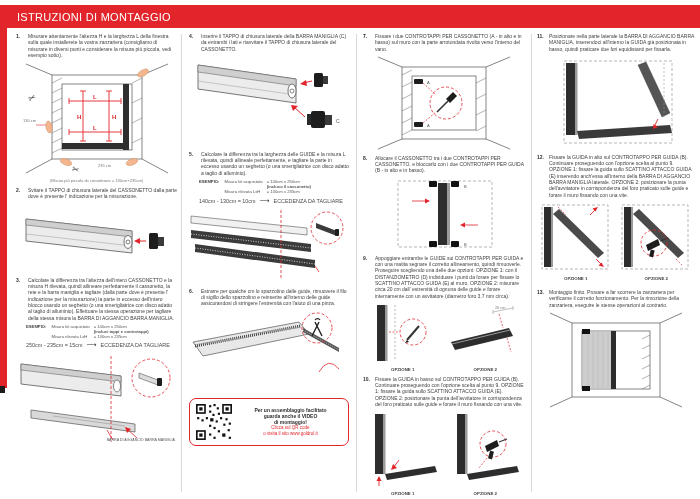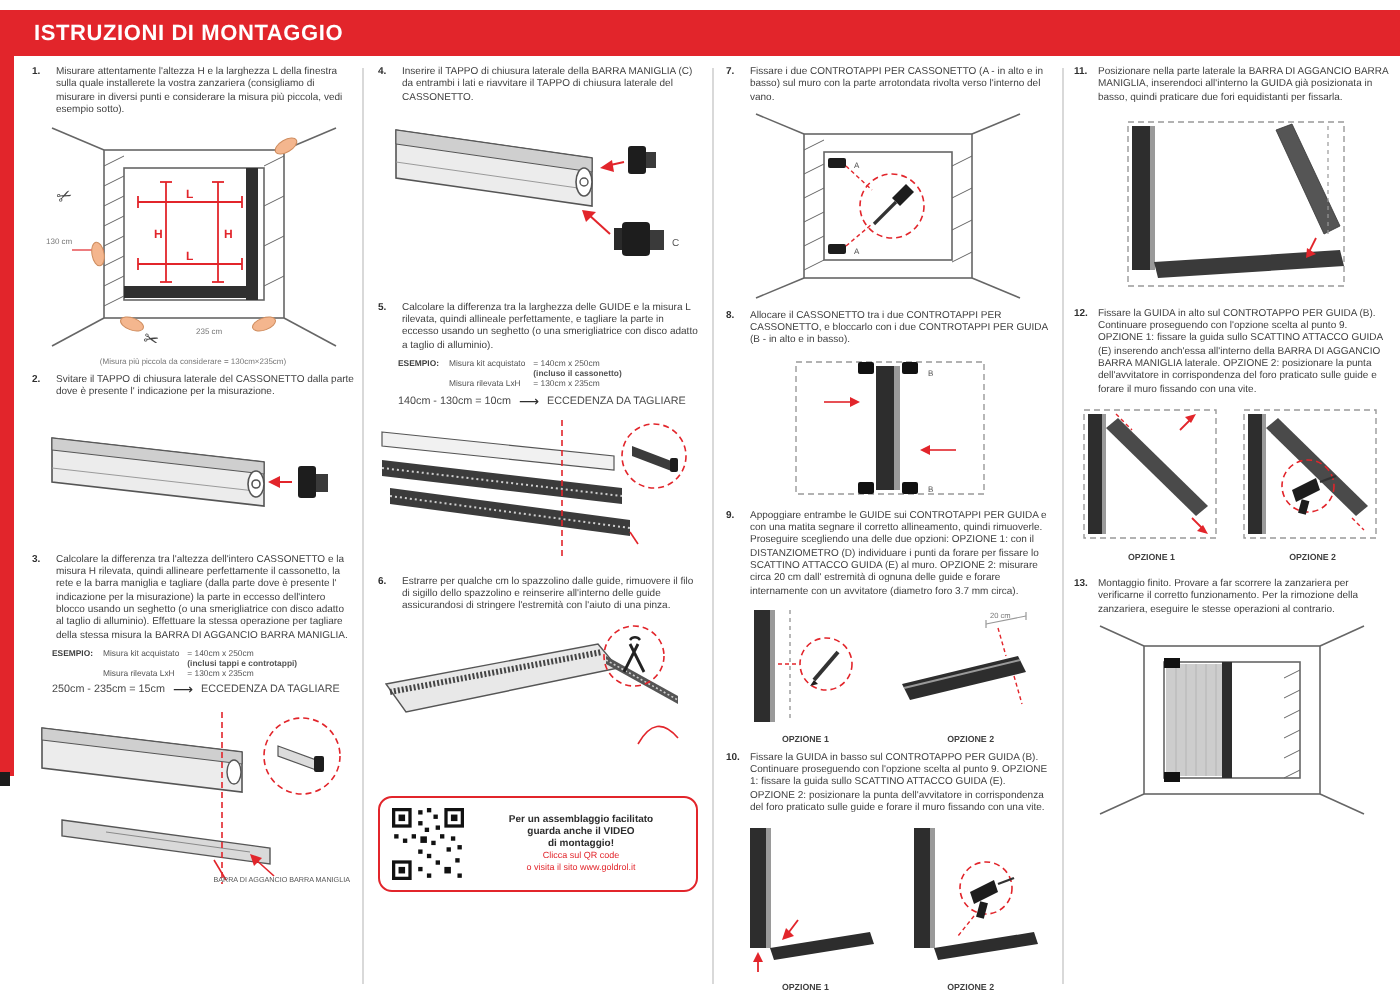--- a/index.html
+++ b/index.html
@@ -1,20 +1,20 @@
 <!DOCTYPE html>
 <html><head>
 <meta charset="utf-8">
 <style>
   html,body{margin:0;padding:0;}
   body{width:700px;height:499px;background:#ffffff;font-family:"Liberation Sans",sans-serif;position:relative;overflow:hidden;color:#3f3f3f;}
   .red-band{position:absolute;left:0;top:5px;width:700px;height:23px;background:#e2252b;}
   .red-left{position:absolute;left:0;top:5px;width:7px;height:383px;background:#e2252b;}
   .crop-mark{position:absolute;left:0;top:386px;width:5px;height:7px;background:#1c1c1c;}
-  .page-title{position:absolute;left:17px;top:11px;color:#ffffff;font-size:11px;font-weight:bold;letter-spacing:.3px;}
+  .page-title{position:absolute;left:17px;top:11px;color:#ffffff;font-size:11px;font-weight:normal;letter-spacing:.3px;}
   .vdiv{position:absolute;top:34px;height:458px;width:1px;background:#d9d9d9;}
   .vd1{left:181px;} .vd2{left:356px;} .vd3{left:531px;}
   .col{position:absolute;top:33px;}
   .col1{left:16px;width:161px;}
   .col2{left:189px;width:160px;}
   .col3{left:363px;width:162px;}
   .col4{left:537px;width:158px;}
   .step{display:flex;gap:3px;font-size:5px;line-height:6.3px;margin-bottom:3px;}
   .step .num{font-weight:bold;flex:none;width:9px;color:#2e2e2e;}
   .diag-wrap{text-align:center;margin:2px 0 4px 0;}

